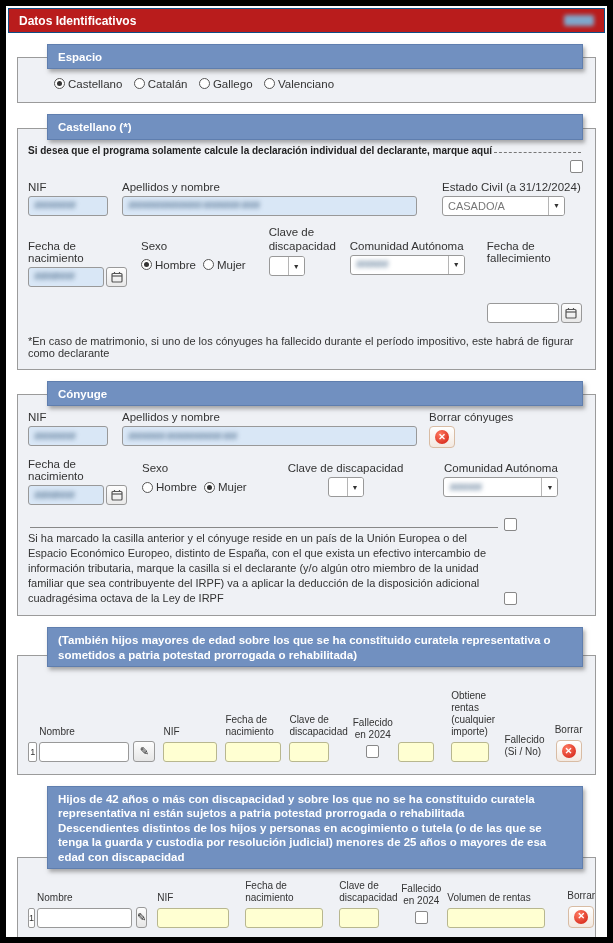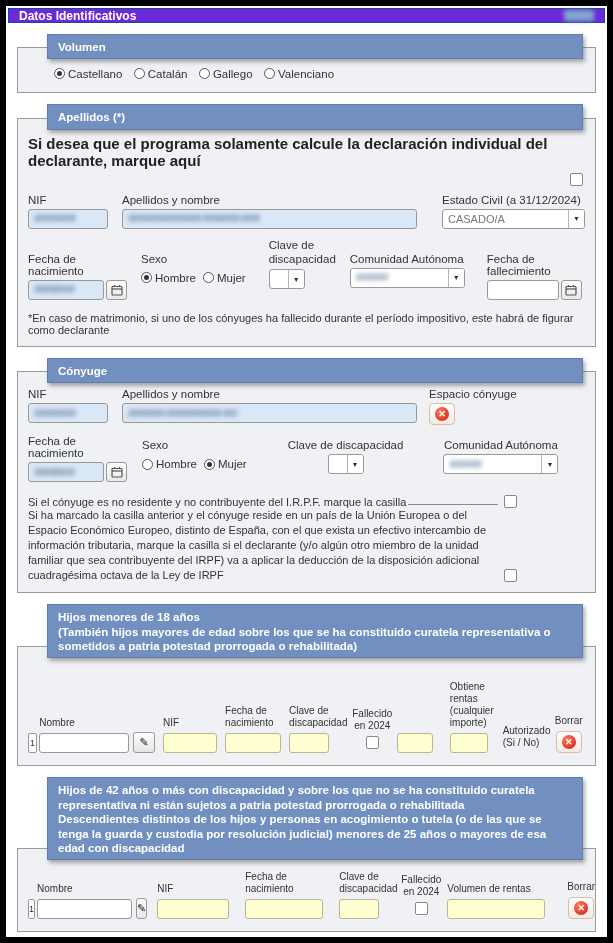--- a/index.html
+++ b/index.html
@@ -8,21 +8,21 @@
     background: #000;
     font-family: "Liberation Sans", sans-serif;
     position: relative;
   }
   .frame {
     position: absolute; left: 6px; top: 6px; right: 6px; bottom: 6px;
     background: #fff; overflow: hidden;
   }
   
   .titlebar {
-    margin: 2px; height: 15px; background: #6d28d9;
+    margin: 2px; height: 25px; background: #b91c1c;
     border: 1px solid #0d4f86;
     display: flex; align-items: center; justify-content: space-between;
     padding: 0 10px;
   }
   .titlebar .title { color: #fff; font-size: 12px; font-weight: bold; }
   .titlebar-badge {
     width: 30px; height: 11px; border-radius: 2px;
     background: #7fa8cc; filter: blur(2px);
   }
   
@@ -37,21 +37,21 @@
     box-shadow: 2px 3px 4px rgba(90,90,90,0.5);
   }
   .section-header div { margin: 0; }
   .section-body {
     position: relative; z-index: 1; margin-top: -12px;
     border: 1px solid #9b9b9b; background: #eff1f5;
     padding: 18px 10px 10px 10px;
   }
   
   .lbl { font-size: 11.5px; color: #333; margin-bottom: 3px; }
-  .boldtext { font-size: 15px; font-weight: bold; color: #222; }
+  .boldtext { font-size: 10px; font-weight: bold; color: #222; }
   .smalltext { font-size: 11px; color: #333; }
   .input {
     height: 20px; border: 1px solid #999; border-radius: 3px;
     background: #fff; font-size: 11px; color: #444;
     display: flex; align-items: center; padding: 0 5px;
     overflow: hidden; white-space: nowrap;
   }
   .input.masked { background: #d9e7f6; }
   .masked-text { filter: blur(2px); color: #4a6a8a; font-size: 10px; letter-spacing: -1px; }
   .input.yellow { background: #ffffd2; border-color: #b8b78f; }
@@ -127,21 +127,21 @@
 
   <div class="titlebar">
     <span class="title">Datos Identificativos</span>
     <span class="titlebar-badge"></span>
   </div>
 
   <div class="content">
 
     <div class="section">
       <div class="section-header">
-        <div>Volumen</div>
+        <div>Espacio</div>
       </div>
       <div class="section-body" style="padding-top:17px; padding-bottom:9px;padding-left:36px;">
         <div>
           <span class="radio selected">
             <span class="circ"></span>
             <span>Castellano</span>
           </span>
           <span class="radio">
             <span class="circ"></span>
             <span>Catalán</span>
@@ -153,21 +153,21 @@
           <span class="radio">
             <span class="circ"></span>
             <span>Valenciano</span>
           </span>
         </div>
       </div>
     </div>
 
     <div class="section">
       <div class="section-header">
-        <div>Apellidos (*)</div>
+        <div>Castellano (*)</div>
       </div>
       <div class="section-body" style="padding-top:16px;">
         <div class="cb-row">
           <span class="boldtext">Si desea que el programa solamente calcule la declaración individual del declarante, marque aquí</span>
           <span class="leader-dot"></span>
         </div>
         <div style="display:flex; justify-content:flex-end; padding-right:2px; margin-top:4px;">
           <span class="checkbox"></span>
         </div>
 
@@ -179,21 +179,21 @@
             </span>
           </div>
           <div class="fcol" style="margin-left:12px; width:295px;">
             <span class="lbl">Apellidos y nombre</span>
             <span class="input masked" style="width:295px;">
               <span class="masked-text">################ ######## ####</span>
             </span>
           </div>
           <div class="fcol" style="margin-left:auto; width:143px;">
             <span class="lbl">Estado Civil (a 31/12/2024)</span>
-            <span class="select" style="width:143px;text-align:right;">
+            <span class="select" style="width:123px;text-align:right;">
               <span>CASADO/A</span>
               <span class="sel-arrow">▼</span>
             </span>
           </div>
         </div>
 
         <div class="frow" style="margin-top:10px;">
           <div class="fcol" style="width:100px;">
             <span class="lbl" style="margin-top:14px;">Fecha de nacimiento</span>
             <span style="display:flex;">
@@ -230,21 +230,21 @@
               <span class="sel-arrow">▼</span>
             </span>
           </div>
           <div class="fcol" style="margin-left:14px; width:118px;">
             <span class="lbl" style="margin-top:14px;">Comunidad Autónoma</span>
             <span class="select" style="width:115px;">
               <span class="masked-text">#######</span>
               <span class="sel-arrow">▼</span>
             </span>
           </div>
-          <div class="fcol" style="margin-left:22px;">
+          <div class="fcol" style="margin-left:22px;gap:36px;">
             <span class="lbl" style="margin-top:14px;">Fecha de fallecimiento</span>
             <span style="display:flex;">
               <span class="input" style="width:72px;"></span>
               <span class="iconbtn">
                 <svg width="12" height="12" viewBox="0 0 12 12">
                     <rect x="1" y="2.5" width="10" height="8.5" rx="1" fill="none" stroke="#555" stroke-width="1.2"></rect>
                     <line x1="1" y1="5" x2="11" y2="5" stroke="#555" stroke-width="1.2"></line>
                     <line x1="3.5" y1="1" x2="3.5" y2="3" stroke="#555" stroke-width="1.2"></line>
                     <line x1="8.5" y1="1" x2="8.5" y2="3" stroke="#555" stroke-width="1.2"></line>
                   </svg>
@@ -269,21 +269,21 @@
               <span class="masked-text">#########</span>
             </span>
           </div>
           <div class="fcol" style="margin-left:12px; width:295px;">
             <span class="lbl">Apellidos y nombre</span>
             <span class="input masked" style="width:295px;">
               <span class="masked-text">######## ############ ###</span>
             </span>
           </div>
           <div class="fcol" style="margin-left:12px;">
-            <span class="lbl">Espacio cónyuge</span>
+            <span class="lbl">Borrar cónyuges</span>
             <span class="delbtn">
               <span class="delx">✕</span>
             </span>
           </div>
         </div>
 
         <div class="frow" style="margin-top:10px;">
           <div class="fcol" style="width:100px;">
             <span class="lbl">Fecha de nacimiento</span>
             <span style="display:flex;">
@@ -323,35 +323,33 @@
           <div class="fcol" style="margin-left:40px;">
             <span class="lbl" style="margin-top:4px; align-self:center;">Comunidad Autónoma</span>
             <span class="select" style="width:115px;">
               <span class="masked-text">#######</span>
               <span class="sel-arrow">▼</span>
             </span>
           </div>
         </div>
 
         <div class="cb-row" style="margin-top:13px; padding-right:68px;">
-          <span class="smalltext">Si el cónyuge es no residente y no contribuyente del I.R.P.F. marque la casilla</span>
           <span class="leader-solid"></span>
           <span class="checkbox"></span>
         </div>
 
         <div class="cb-row" style="padding-right:68px;">
           <span class="smalltext" style="flex:1; margin-right:18px; line-height:1.35;">Si ha marcado la casilla anterior y el cónyuge reside en un país de la Unión Europea o del Espacio Económico Europeo, distinto de España, con el que exista un efectivo intercambio de información tributaria, marque la casilla si el declarante (y/o algún otro miembro de la unidad familiar que sea contribuyente del IRPF) va a aplicar la deducción de la disposición adicional cuadragésima octava de la Ley de IRPF</span>
           <span class="checkbox"></span>
         </div>
       </div>
     </div>
 
     <div class="section">
       <div class="section-header">
-        <div>Hijos menores de 18 años</div>
         <div>(También hijos mayores de edad sobre los que se ha constituido curatela representativa o sometidos a patria potestad prorrogada o rehabilitada)</div>
       </div>
       <div class="section-body" style="padding-top:34px; padding-bottom:12px;">
         <div class="trow">
           <span class="rowindex">1</span>
           <div class="tcol" style="width:92px;">
             <span class="t-label">Nombre</span>
             <span class="input" style="width:90px;"></span>
           </div>
           <span class="editbtn">✎</span>
@@ -372,21 +370,21 @@
             <span class="checkbox" style="margin-bottom:4px;"></span>
           </div>
           <div class="tcol" style="width:54px; margin-left:4px;">
             <span class="input yellow" style="width:36px;"></span>
           </div>
           <div class="tcol" style="width:54px; margin-left:4px;">
             <span class="t-label">Obtiene rentas (cualquier importe)</span>
             <span class="input yellow" style="width:38px;"></span>
           </div>
           <div class="tcol" style="width:50px; margin-left:4px;">
-            <span class="t-label">Autorizado (Si / No)</span>
+            <span class="t-label">Fallecido (Si / No)</span>
           </div>
           <div class="tcol" style="width:36px; margin-left:2px; align-items:center;">
             <span class="t-label">Borrar</span>
             <span class="delbtn">
               <span class="delx">✕</span>
             </span>
           </div>
         </div>
       </div>
     </div>

